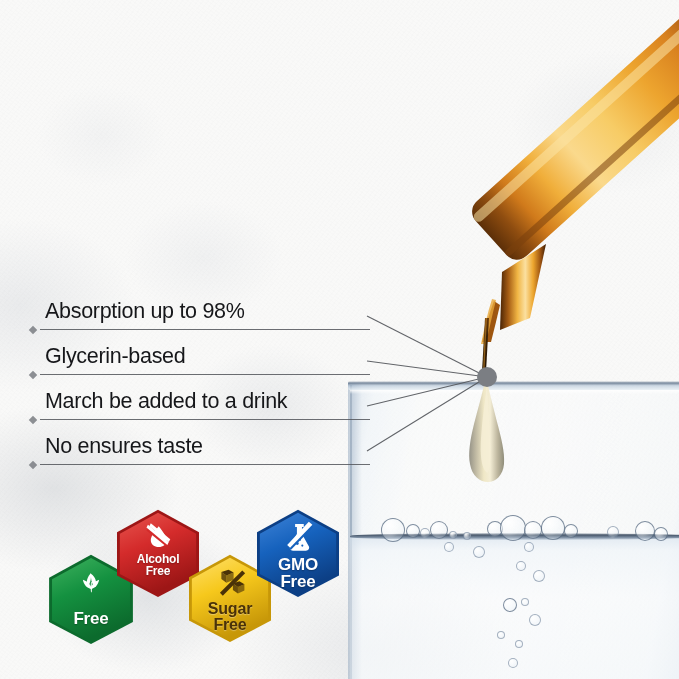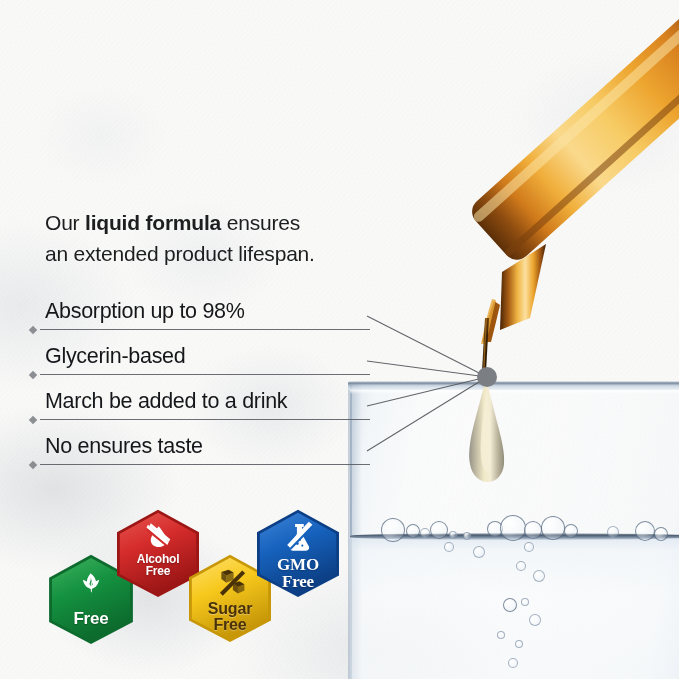--- a/index.html
+++ b/index.html
@@ -278,24 +278,20 @@
         </div>
       </div>
       <div class="feat" style="top: 420px; height: 31px;">
         <div class="feat-label">No ensures taste</div>
         <div class="feat-rule" style="top: 31px; background: rgb(82, 85, 90);">
           <div class="feat-dot" style="background: rgb(123, 126, 131);"></div>
         </div>
       </div>
     </div>
 
-  <div class="subtitle">
-    <span>Our </span><b>liquid formula</b><span> ensures
-an extended product lifespan.</span>
-  </div>
 
   <div class="badges" id="badge-list">
       <div class="badge" style="left: 45px; top: 553px; width: 92px; height: 92px;">
         <svg viewBox="0 0 92 92" width="92" height="92" style="position: absolute; inset: 0px;">
           <defs>
             <linearGradient id="g_vegan" x1="0" y1="0" x2="0.4" y2="1">
               <stop offset="0%" stop-color="#3fb25f"></stop>
               <stop offset="45%" stop-color="#149140"></stop>
               <stop offset="100%" stop-color="#0c6b2d"></stop>
             </linearGradient>
@@ -362,21 +358,21 @@
               <path d="M72 62 L90 54 L90 72 L72 80 Z" fill="#4a3208" opacity=".62"></path>
               <path d="M84 16 L92 24 L30 86 L22 78 Z" fill="#4a3208"></path>
             </g>
           </g>
         </svg>
         <div class="badge-text dark" style="top: 47.7px; font-size: 16px; color: rgb(74, 50, 8);">
           <div>Sugar</div>
           <div>Free</div>
         </div>
       </div>
-      <div class="badge" style="left: 253px; top: 508px; width: 90px; height: 90px; font-family: Liberation Serif, serif;">
+      <div class="badge" style="left: 253px; top: 508px; width: 90px; height: 90px;">
         <svg viewBox="0 0 90 90" width="90" height="90" style="position: absolute; inset: 0px;">
           <defs>
             <linearGradient id="g_gmo-free" x1="0" y1="0" x2="0.4" y2="1">
               <stop offset="0%" stop-color="#3f84d8"></stop>
               <stop offset="45%" stop-color="#1662bd"></stop>
               <stop offset="100%" stop-color="#0c3f85"></stop>
             </linearGradient>
           </defs>
           <polygon points="45.0,1.8 86.0,24.3 86.0,67.5 45.0,89.1 4.0,67.5 4.0,24.3" fill="#0c3f85"></polygon>
           <polygon points="45.0,1.8 86.0,24.3 86.0,67.5 45.0,89.1 4.0,67.5 4.0,24.3" fill="url(#g_gmo-free)" transform="translate(3.1500000000000004,3.1500000000000004) scale(0.93)"></polygon>

